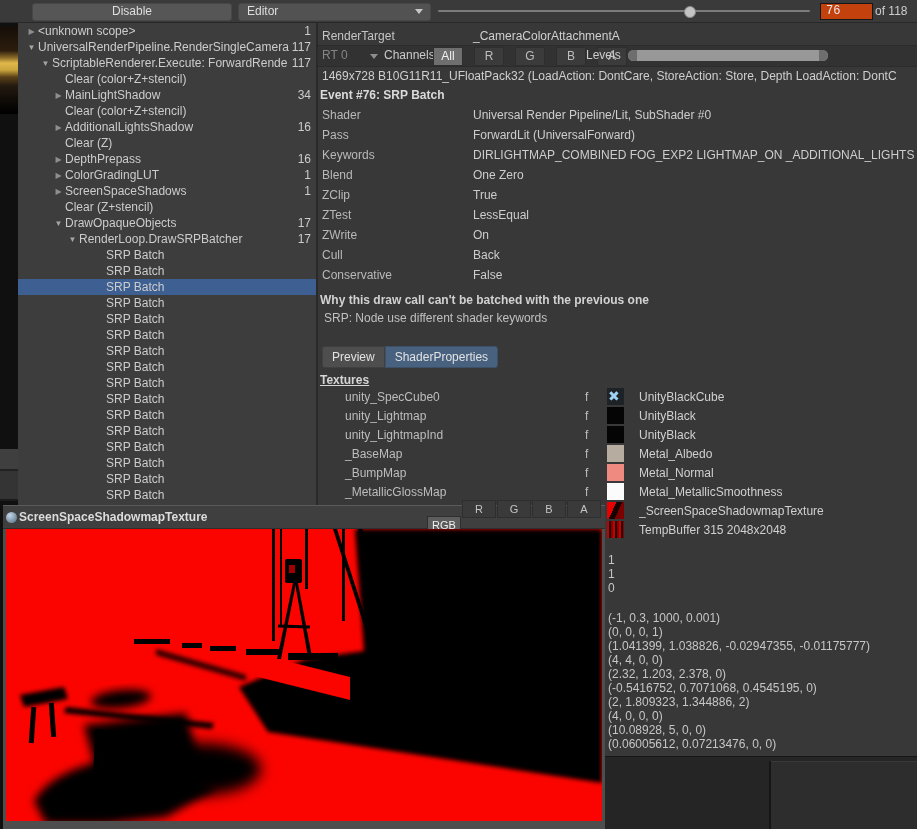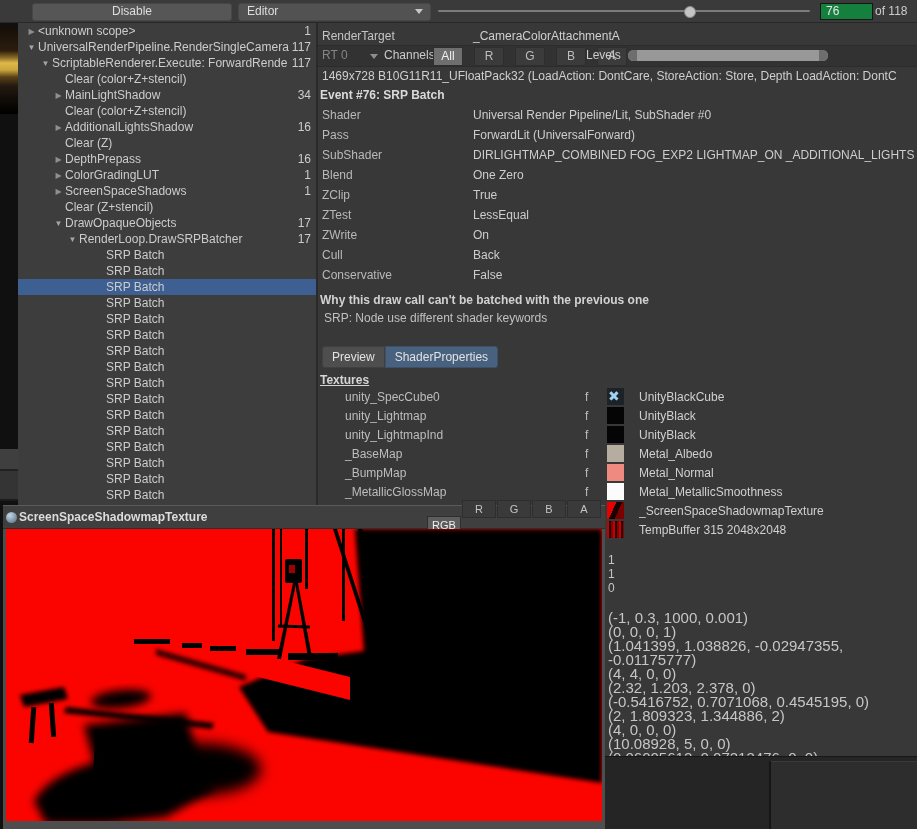--- a/index.html
+++ b/index.html
@@ -12,22 +12,22 @@
   #toolbar{left:0;top:0;width:917px;height:22px;background:#3a3a3a;border-bottom:1px solid #282828;}
   .tb-btn{position:absolute;top:3px;height:16px;background:#565656;border:1px solid #474747;
           border-radius:3px;color:#dedede;text-align:center;line-height:15px;}
   #disable-btn{left:32px;width:198px;}
   #editor-dd{left:238px;width:183px;text-align:left;padding-left:8px;background:#525252;}
   #editor-dd .caret{position:absolute;right:7px;top:5px;width:0;height:0;
       border-left:4px solid transparent;border-right:4px solid transparent;border-top:5px solid #c8c8c8;}
   #event-slider{left:438px;top:10px;width:372px;height:2px;background:#7c7c7c;border-radius:1px;}
   #event-slider .thumb{position:absolute;top:-4px;width:10px;height:10px;border-radius:50%;
       background:#c4c4c4;border:1px solid #8a8a8a;}
-  #event-count-box{left:820px;top:3px;width:46px;height:15px;background:#15803d;border:1px solid #161616;
-      color:#e6e6e6;padding-left:5px;line-height:15px;}
+  #event-count-box{left:820px;top:3px;width:46px;height:15px;background:#c2410c;border:1px solid #161616;
+      color:#e6e6e6;padding-left:5px;line-height:15px;font-family:Liberation Mono, monospace;}
   #event-total{left:875px;top:4px;color:#cdcdcd;}
 
   
   #left-sliver{left:0;top:0;width:18px;height:829px;background:#101010;}
   #sliver-frag{left:0;top:26px;width:18px;height:88px;
      background:linear-gradient(180deg,#140e08 0%,#2c1d0d 28%,#8a6a28 36%,#e0b84a 42%,#caa53d 50%,#5a4018 58%,#241a10 68%,#120d08 82%,#000 100%);}
   .sliver-stub1{left:0;top:449px;width:18px;height:20px;background:#3f3f3f;border-bottom:2px solid #222;}
   .sliver-stub2{left:0;top:471px;width:18px;height:28px;background:#343434;border-bottom:2px solid #1c1c1c;}
 
   
@@ -85,21 +85,21 @@
   .txrow.sw-cube .tswatch{background:#1d2226;position:relative;}
   .txrow.sw-cube .tswatch::before{content:"\2716";position:absolute;left:1px;top:0px;font-size:14px;font-weight:bold;color:#9fd2f2;}
   .txrow.sw-black .tswatch{background:#050505;}
   .txrow.sw-albedo .tswatch{background:#b6ada0;}
   .txrow.sw-normal .tswatch{background:#ef8a80;}
   .txrow.sw-white .tswatch{background:#fbfbfb;}
   .txrow.sw-shadowmap .tswatch{background:
       linear-gradient(115deg,#e80000 0 38%,#180000 38% 62%,#7c0000 62% 100%);}
   .txrow.sw-tempbuffer .tswatch{background:repeating-linear-gradient(90deg,#c40000 0 2px,#1c0000 2px 4px,#8a0000 4px 6px);}
   #float-list{left:290px;top:530px;line-height:14px;color:#c6c6c6;}
-  #vector-list{left:290px;top:588px;line-height:14px;color:#c6c6c6;font-size:15px;}
+  #vector-list{left:290px;top:588px;line-height:14px;color:#c6c6c6;font-size:12px;}
 
   
   #br-panel{left:605px;top:756px;width:312px;height:73px;background:#252525;border-top:1px solid #171717;}
   #br-panel .divider{position:absolute;left:164px;top:4px;width:2px;height:69px;background:#161616;}
   #br-panel .lighter{position:absolute;left:166px;top:4px;width:146px;height:69px;background:#2d2d2d;border-top:1px solid #3a3a3a;}
 
   
   #preview-win{left:3px;top:505px;width:602px;height:324px;background:#4a4a4a;border-top:1px solid #5a5a5a;}
   #pv-titlebar{position:absolute;left:0;top:0;width:602px;height:22px;background:#3f3f3f;border-bottom:1px solid #2e2e2e;display:flex;align-items:center;}
   #pv-icon{width:11px;height:11px;border-radius:50%;margin:0 2px 0 3px;flex:none;
@@ -353,21 +353,21 @@
           <span class="sl">Shader</span>
           <span class="sv">Universal Render Pipeline/Lit, SubShader #0</span>
         </div>
 
         <div class="srow">
           <span class="sl">Pass</span>
           <span class="sv">ForwardLit (UniversalForward)</span>
         </div>
 
         <div class="srow">
-          <span class="sl">SubShader</span>
+          <span class="sl">Keywords</span>
           <span class="sv">DIRLIGHTMAP_COMBINED FOG_EXP2 LIGHTMAP_ON _ADDITIONAL_LIGHTS _</span>
         </div>
 
         <div class="srow">
           <span class="sl">Blend</span>
           <span class="sv">One Zero</span>
         </div>
 
         <div class="srow">
           <span class="sl">ZClip</span>

